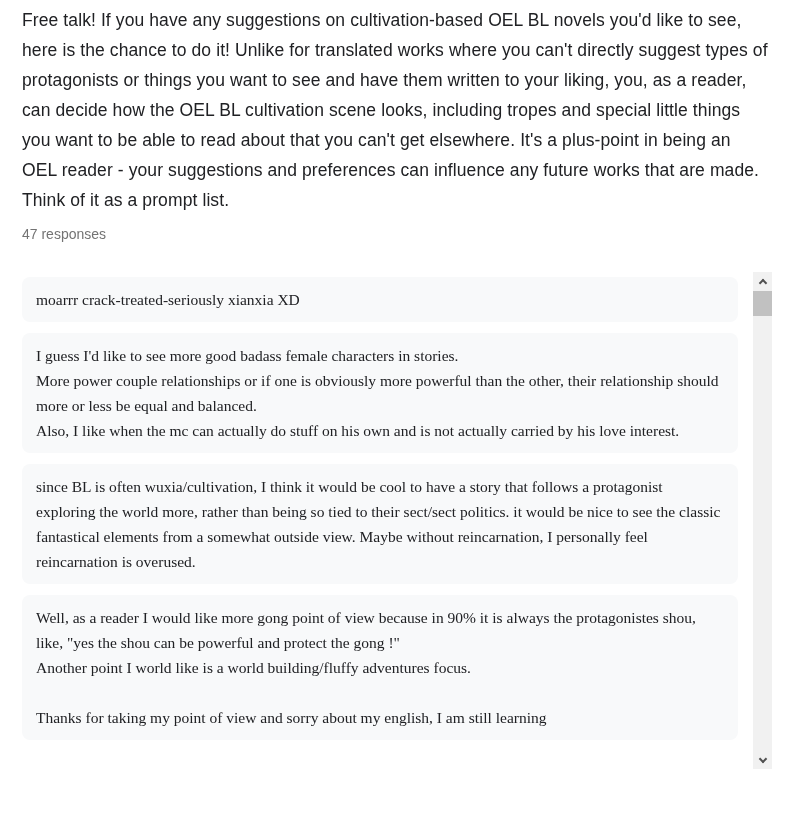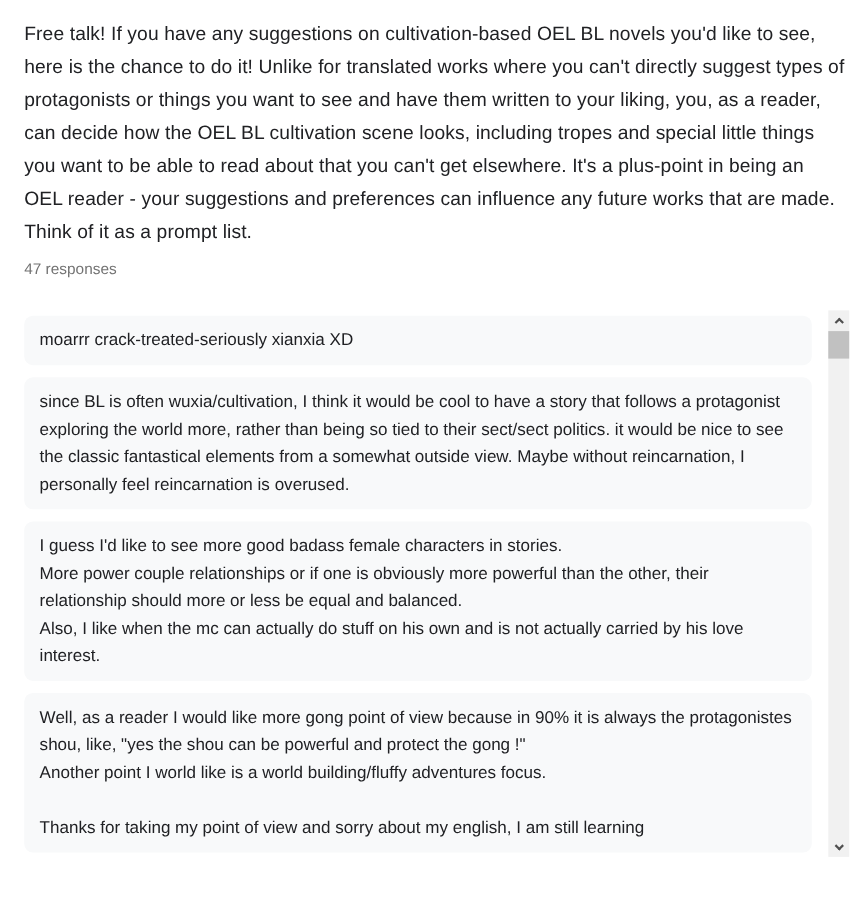--- a/index.html
+++ b/index.html
@@ -7,21 +7,21 @@
     width: 787px;
     height: 837px;
     background: #ffffff;
     font-family: "Liberation Sans", sans-serif;
     color: #202124;
     overflow: hidden;
   }
   .page { position: relative; width: 787px; height: 837px; }
 
   .question-title {
-    margin: 15px 20px 0 22px;
+    margin: 5px 20px 0 22px;
     width: 746px;
     font-size: 17.5px;
     line-height: 30px;
     color: #202124;
     letter-spacing: 0.1px;
   }
   .response-count {
     margin: 11px 0 0 22px;
     font-size: 14px;
     line-height: 16px;
@@ -47,20 +47,21 @@
     border-radius: 8px;
     padding: 10px 14px;
     flex: none;
   }
   .response-text {
     display: block;
     font-size: 15.5px;
     line-height: 25px;
     white-space: pre-wrap;
     color: #202124;
+    font-family: Liberation Serif, serif;
   }
 
   
   .scrollbar {
     position: absolute;
     top: 0;
     right: 15px;
     width: 19px;
     height: 497px;
     background: #f1f1f1;
@@ -110,27 +111,27 @@
   <div class="response-count">47 responses</div>
 
   <div class="responses-area">
     <div class="cards">
 
       <div class="response-card">
         <span class="response-text">moarrr crack-treated-seriously xianxia XD</span>
       </div>
 
       <div class="response-card">
-        <span class="response-text">since BL is often wuxia/cultivation, I think it would be cool to have a story that follows a protagonist exploring the world more, rather than being so tied to their sect/sect politics. it would be nice to see the classic fantastical elements from a somewhat outside view. Maybe without reincarnation, I personally feel reincarnation is overused.</span>
+        <span class="response-text">I guess I'd like to see more good badass female characters in stories.
+More power couple relationships or if one is obviously more powerful than the other, their relationship should more or less be equal and balanced.
+Also, I like when the mc can actually do stuff on his own and is not actually carried by his love interest.</span>
       </div>
 
       <div class="response-card">
-        <span class="response-text">I guess I'd like to see more good badass female characters in stories.
-More power couple relationships or if one is obviously more powerful than the other, their relationship should more or less be equal and balanced.
-Also, I like when the mc can actually do stuff on his own and is not actually carried by his love interest.</span>
+        <span class="response-text">since BL is often wuxia/cultivation, I think it would be cool to have a story that follows a protagonist exploring the world more, rather than being so tied to their sect/sect politics. it would be nice to see the classic fantastical elements from a somewhat outside view. Maybe without reincarnation, I personally feel reincarnation is overused.</span>
       </div>
 
       <div class="response-card">
         <span class="response-text">Well, as a reader I would like more gong point of view because in 90% it is always the protagonistes shou, like, "yes the shou can be powerful and protect the gong !"
 Another point I world like is a world building/fluffy adventures focus.
 
 Thanks for taking my point of view and sorry about my english, I am still learning</span>
       </div>
 
     </div>

